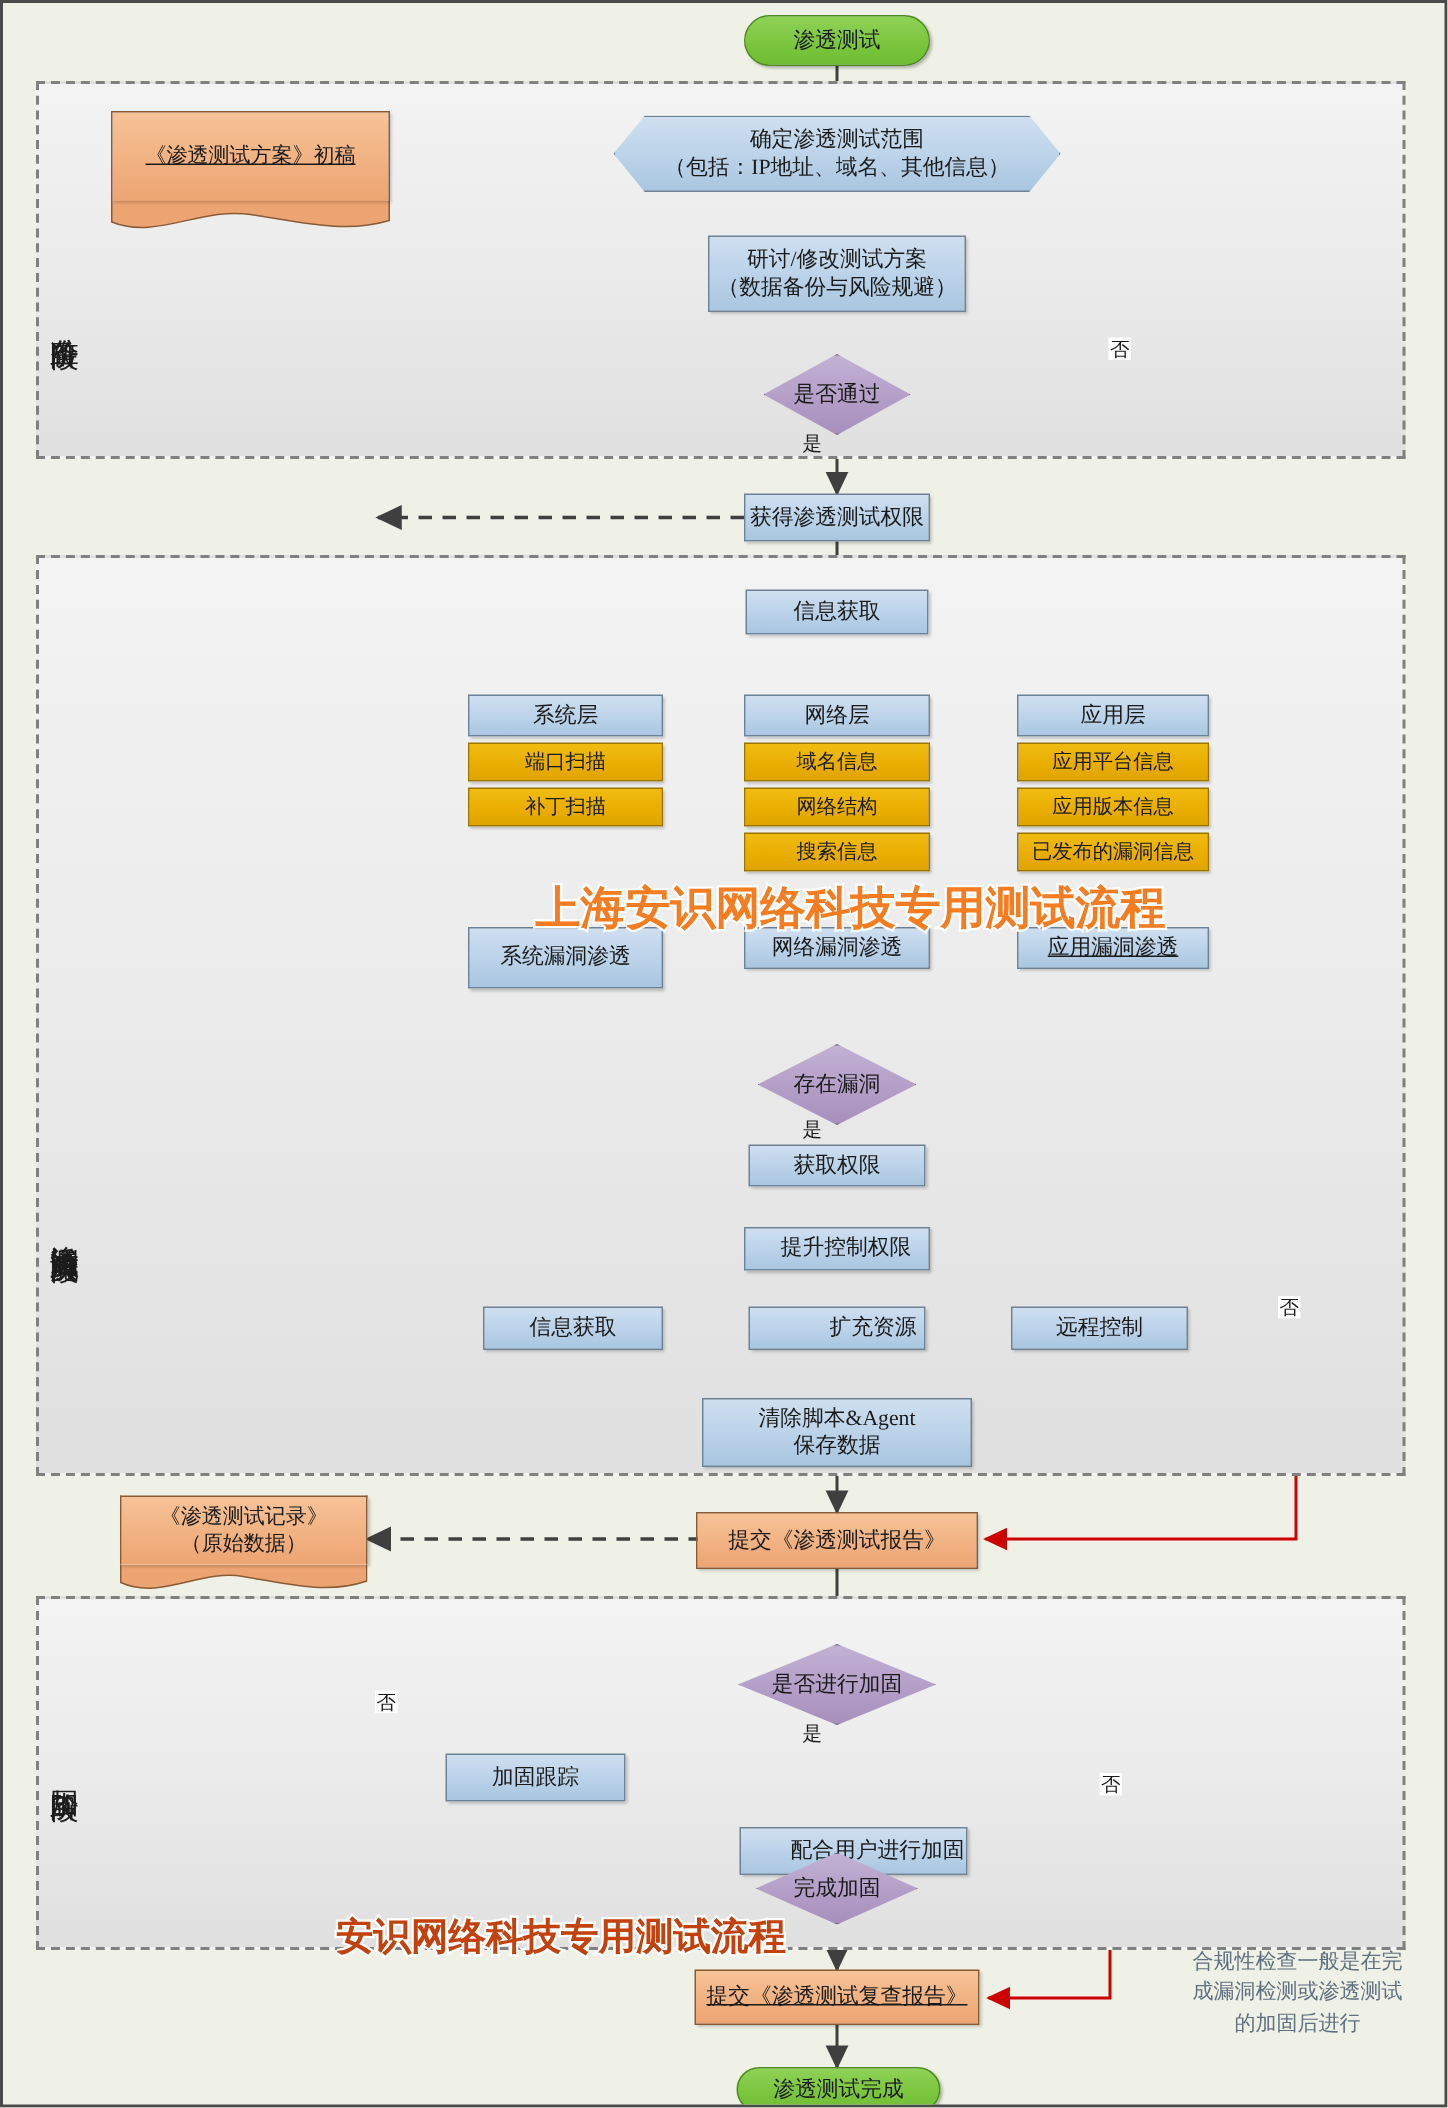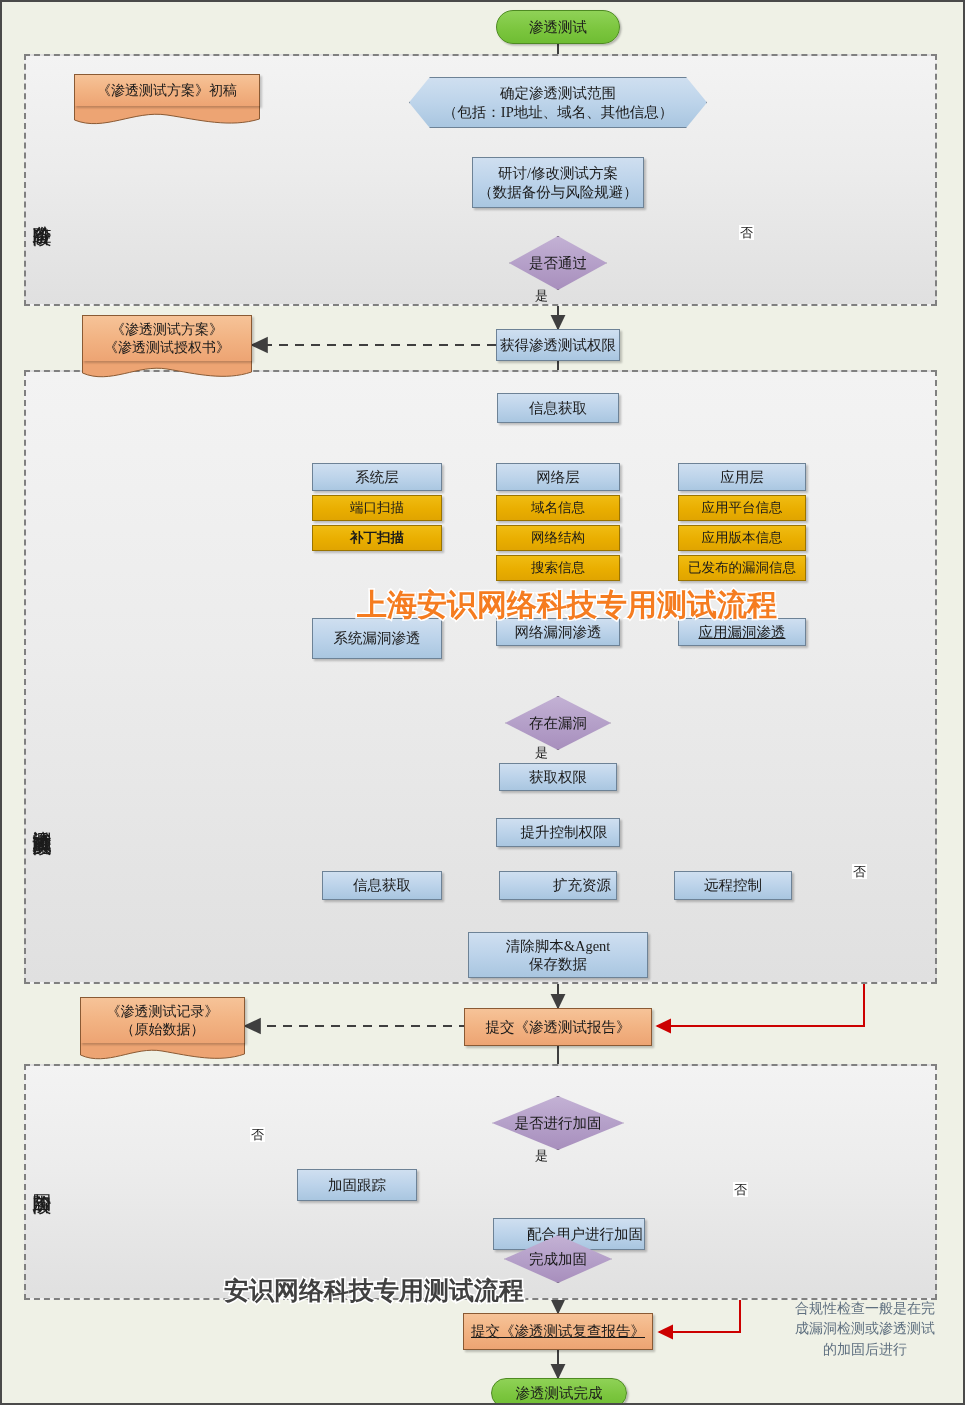--- a/index.html
+++ b/index.html
@@ -136,21 +136,21 @@
     z-index:8;
   }
   .wm-orange{
     font-size:30px;
     color:#f57c20;
     -webkit-text-stroke:3px #ffffff;
     paint-order:stroke fill;
   }
   .wm-green{
     font-size:25px;
-    color:#404040;
+    color:#c2410c;
     -webkit-text-stroke:3px #ffffff;
     paint-order:stroke fill;
   }
 
   
   .note{
     position:absolute;
     font-size:14px;
     color:#5f7080;
     text-align:center;
@@ -282,21 +282,21 @@
   <div class="node proc" style="left:495px;top:391px;width:122px;height:30px;">
     <span class="n-text">信息获取</span>
   </div>
 
   <div class="node layerhead" style="left:310px;top:461px;width:130px;height:28px;">
     <span class="n-text">系统层</span>
   </div>
   <div class="node gold" style="left:310px;top:493px;width:130px;height:26px;">
     <span class="n-text">端口扫描</span>
   </div>
-  <div class="node gold" style="left:310px;top:523px;width:130px;height:26px;font-weight:bold;">
+  <div class="node gold" style="left:310px;top:523px;width:130px;height:26px;">
     <span class="n-text">补丁扫描</span>
   </div>
 
   <div class="node layerhead" style="left:494px;top:461px;width:124px;height:28px;">
     <span class="n-text">网络层</span>
   </div>
   <div class="node gold" style="left:494px;top:493px;width:124px;height:26px;">
     <span class="n-text">域名信息</span>
   </div>
   <div class="node gold" style="left:494px;top:523px;width:124px;height:26px;">
@@ -385,39 +385,28 @@
 
   <div class="node orangebox" style="left:461px;top:1311px;width:190px;height:37px;text-decoration:underline;">
     <span class="n-text">提交《渗透测试复查报告》</span>
   </div>
 
   <div class="node term" style="left:489px;top:1376px;width:136px;height:30px;">
     <span class="n-text">渗透测试完成</span>
   </div>
 
   <div class="doc-wrap" style="left:72px;top:72px;width:186px;">
-    <div class="node docshape" style="position:relative;width:186px;height:32px;">
+    <div class="node docshape" style="position:relative;width:186px;height:60px;text-decoration:underline;">
       <span class="n-text">《渗透测试方案》初稿</span>
     </div>
     <svg class="doc-wave" viewBox="0 0 186 20" width="186" height="20" preserveAspectRatio="none">
       <path d="M0.5,0 L0.5,14 C30,26 60,4 93,9 C126,14 156,22 185.5,13 L185.5,0" fill="#eda473" stroke="#8a5a34" stroke-width="1"></path>
     </svg>
   </div>
 
-  <div class="doc-wrap" style="left:80px;top:313px;width:170px;">
-    <div class="node docshape" style="position:relative;width:170px;height:46px;">
-      <span class="n-text">
-        <span>《渗透测试方案》</span><br>
-        <span>《渗透测试授权书》</span>
-      </span>
-    </div>
-    <svg class="doc-wave" viewBox="0 0 170 18" width="170" height="18" preserveAspectRatio="none">
-      <path d="M0.5,0 L0.5,12 C28,24 56,3 85,8 C115,13 143,20 169.5,11 L169.5,0" fill="#eda473" stroke="#8a5a34" stroke-width="1"></path>
-    </svg>
-  </div>
 
   <div class="doc-wrap" style="left:78px;top:995px;width:165px;">
     <div class="node docshape" style="position:relative;width:165px;height:46px;">
       <span class="n-text">
         <span>《渗透测试记录》</span><br>
         <span>（原始数据）</span>
       </span>
     </div>
     <svg class="doc-wave" viewBox="0 0 165 18" width="165" height="18" preserveAspectRatio="none">
       <path d="M0.5,0 L0.5,12 C27,24 54,3 82,8 C111,13 139,20 164.5,11 L164.5,0" fill="#eda473" stroke="#8a5a34" stroke-width="1"></path>

